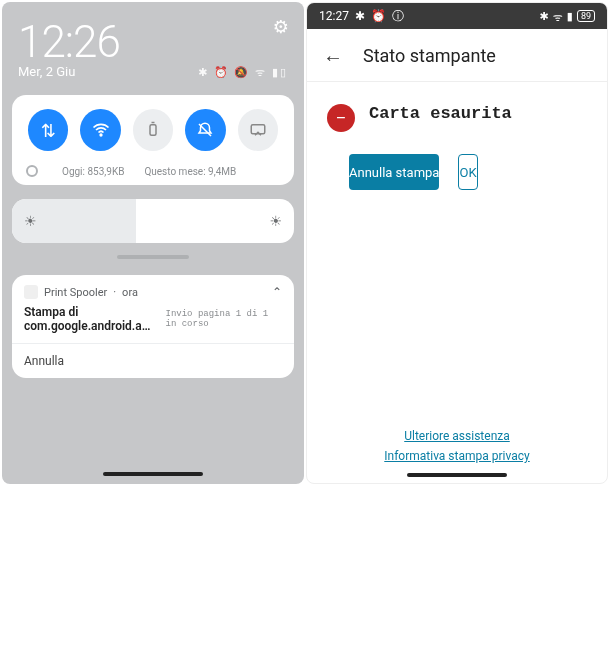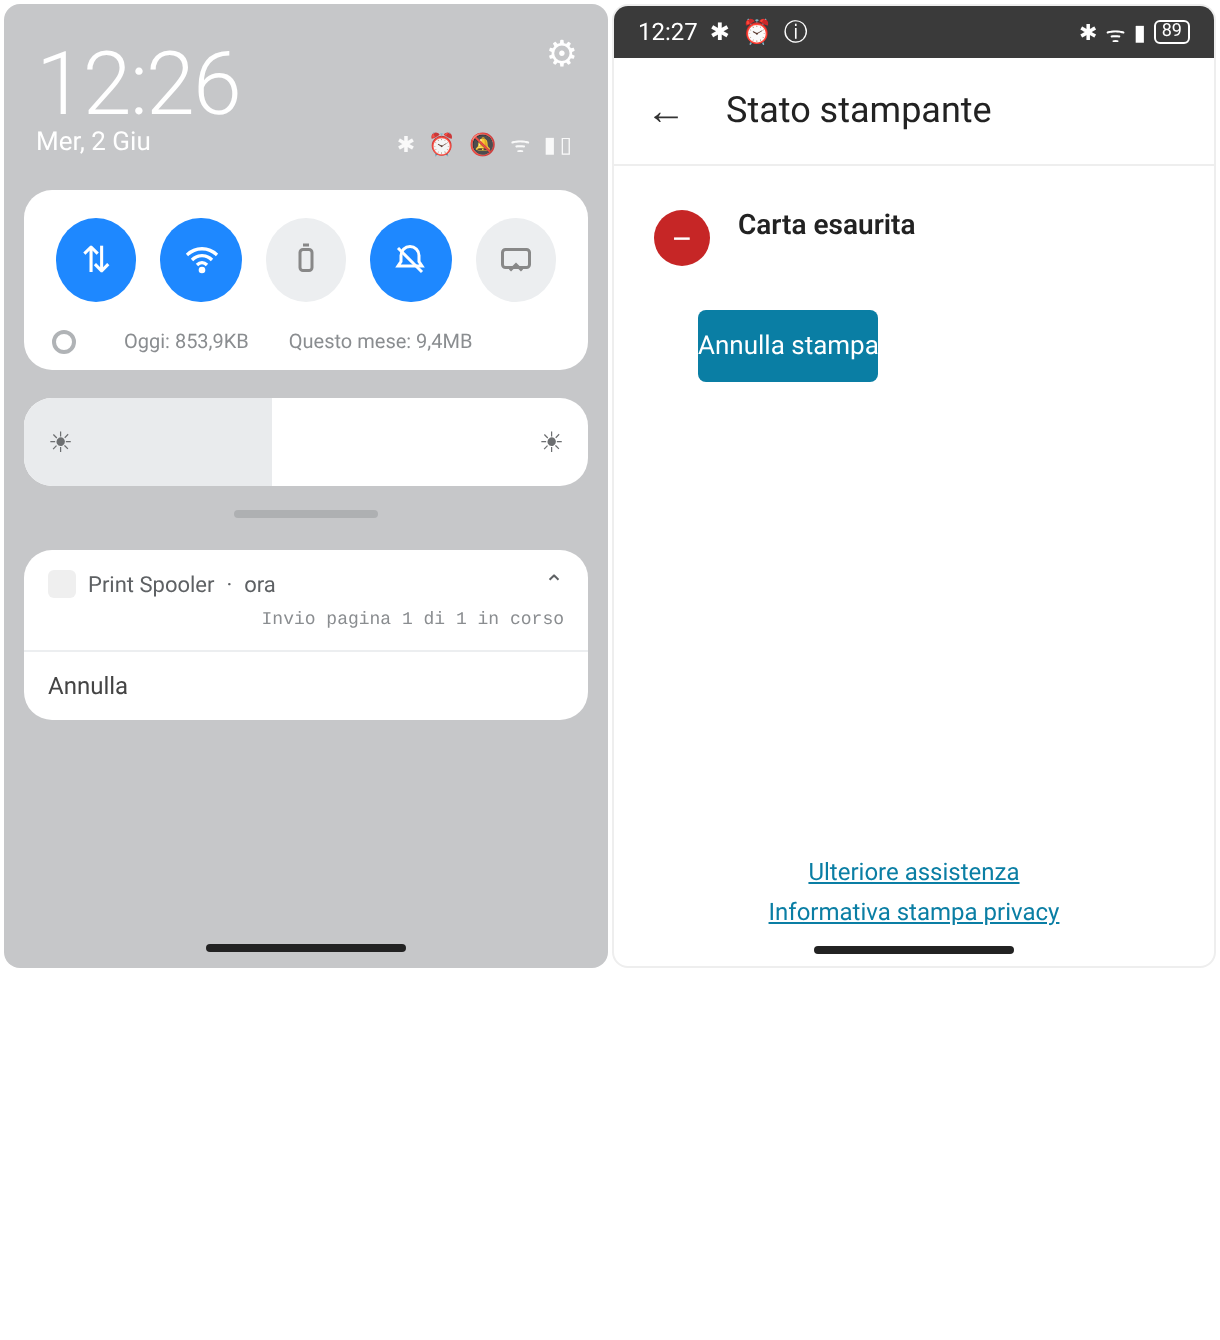--- a/index.html
+++ b/index.html
@@ -46,21 +46,21 @@
   .rp-status-right { margin-left:auto; display:flex; gap:4px; align-items:center; font-size:11px; }
   .rp-batt { border:1px solid #fff; border-radius:3px; padding:0 3px; font-size:9px; }
 
   .rp-header { display:flex; align-items:center; gap:20px; padding:14px 16px; border-bottom:1px solid #eee; }
   .rp-back { font-size:20px; color:#333; }
   .rp-title { font-size:18px; color:#222; }
 
   .rp-body { padding: 22px 20px; }
   .rp-alert { display:flex; gap:14px; align-items:flex-start; }
   .rp-alert-icon { width:28px; height:28px; background:#c62626; border-radius:50%; display:flex; align-items:center; justify-content:center; color:#fff; font-size:16px; flex-shrink:0; }
-  .rp-alert-title { font-size:14px; font-weight:600; color:#222; }
+  .rp-alert-title { font-size:17px; font-weight:600; color:#222;font-family:Liberation Mono, monospace; }
   .rp-alert-sub { font-size:12px; color:#555; margin-top:4px; }
 
   .rp-actions { margin-top:22px; padding: 0 22px; display:flex; flex-direction:row; gap:19px;text-align:right; }
   .btn { height:36px; border-radius:4px; display:flex; align-items:center; justify-content:center; font-size:13px; cursor:pointer; }
   .btn-primary { background:#0a7ea4; color:#fff; }
   .btn-outline { background:#fff; border:1px solid #0a7ea4; color:#0a7ea4; }
 
   .rp-footer { margin-top:auto; text-align:center; padding-bottom:14px; }
   .rp-link { font-size:12px; color:#0a7ea4; text-decoration:underline; display:block; margin:6px 0; }
 
@@ -128,20 +128,21 @@
 
   <div class="notif-card">
     <div class="notif-head">
       <span class="notif-icon"></span>
       <span>Print Spooler</span>
       <span>·</span>
       <span>ora</span>
       <span class="notif-caret">⌃</span>
     </div>
     <div class="notif-title">
+      <span>Stampa di com.google.android.a…</span>
       <span class="notif-sub">Invio pagina 1 di 1 in corso</span>
     </div>
     <div class="notif-div"></div>
     <div class="notif-action">Annulla</div>
   </div>
 
   <div class="homebar"></div>
 </div>
 
 <div class="phone right">
@@ -167,20 +168,21 @@
 
   <div class="rp-body">
     <div class="rp-alert">
       <div class="rp-alert-icon">–</div>
       <div>
         <div class="rp-alert-title">Carta esaurita</div>
       </div>
     </div>
     <div class="rp-actions">
       <div class="btn btn-primary">Annulla stampa</div>
+      <div class="btn btn-outline">OK</div>
     </div>
   </div>
 
   <div class="rp-footer">
     <a class="rp-link">Ulteriore assistenza</a>
     <a class="rp-link">Informativa stampa privacy</a>
   </div>
 
   <div class="homebar2"></div>
 </div>

